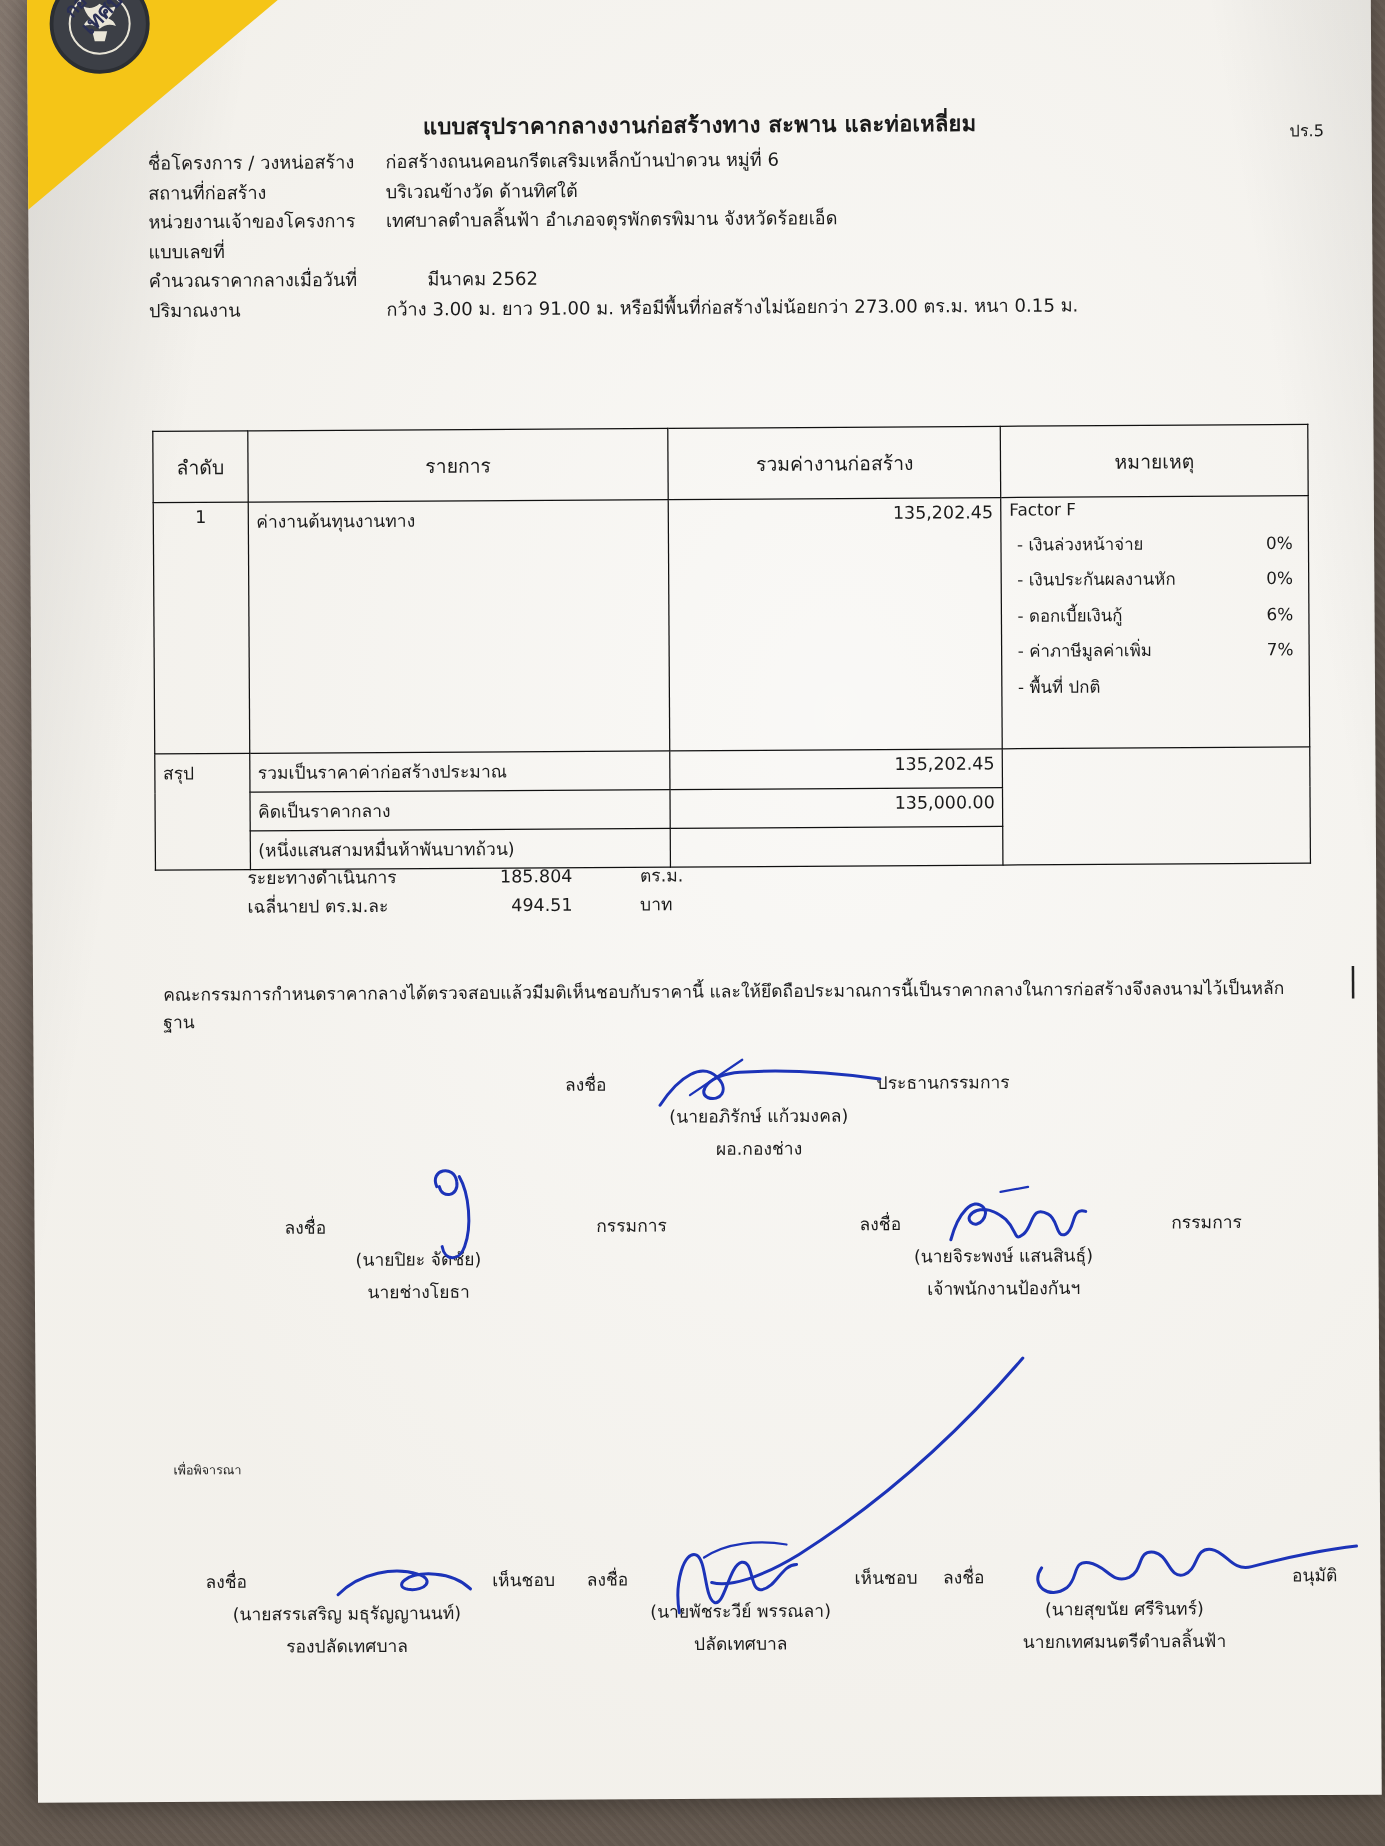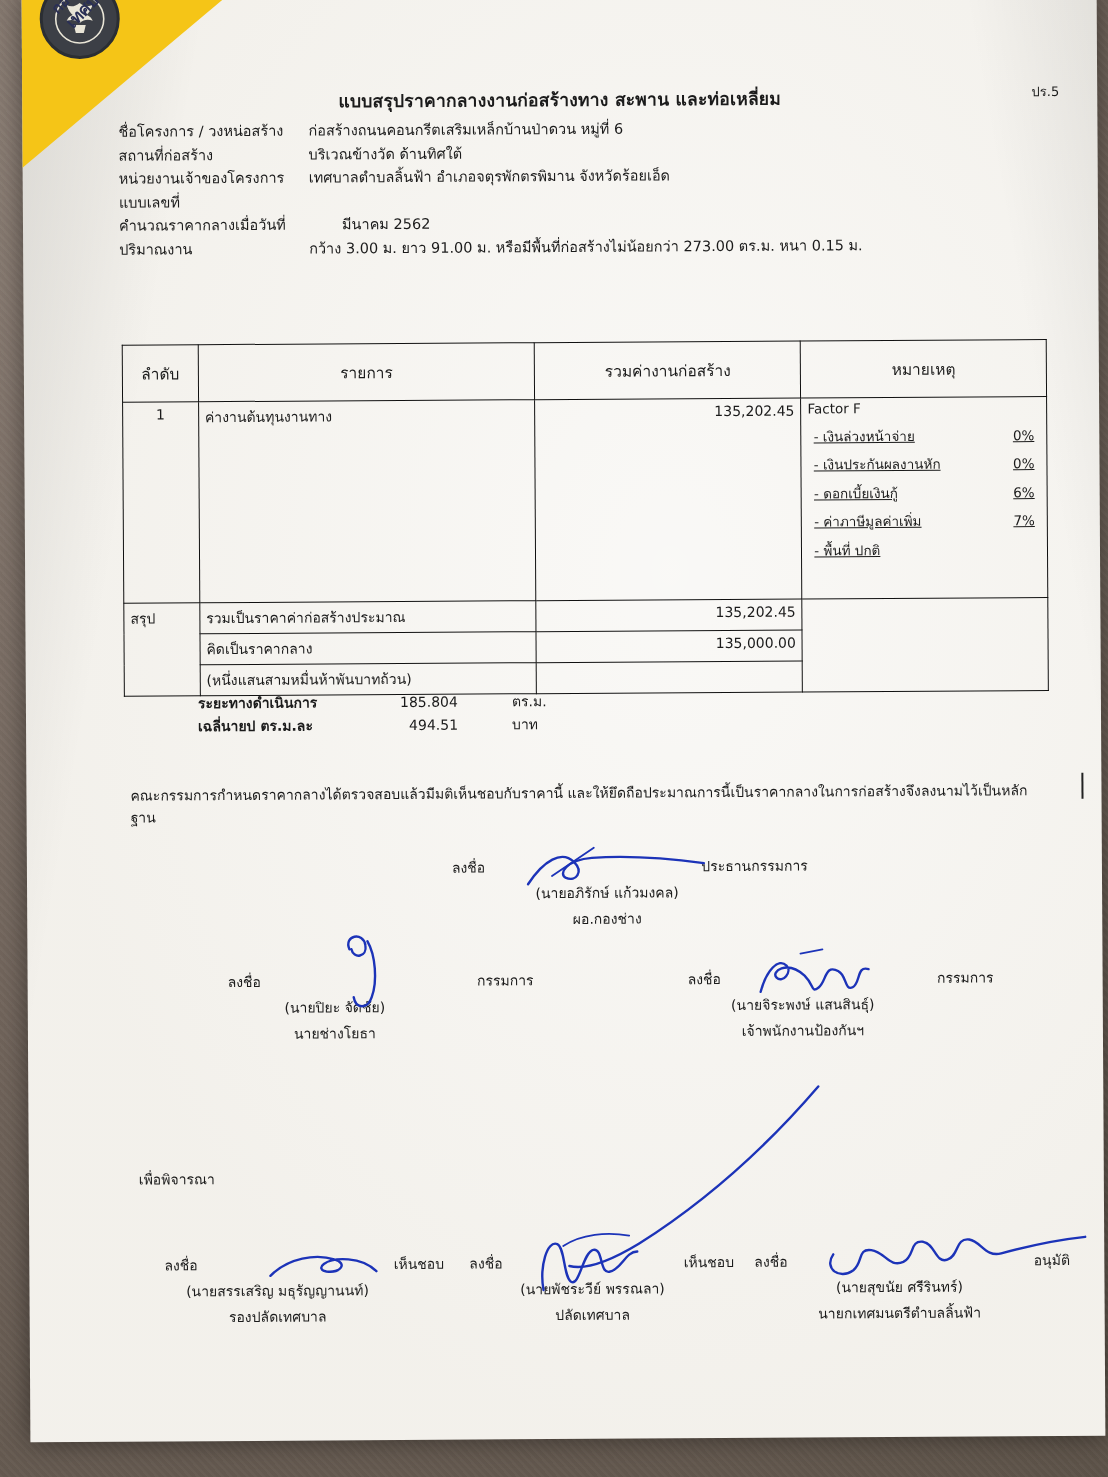--- a/index.html
+++ b/index.html
@@ -104,21 +104,21 @@
     left: 0; right: 0;
     top: 92px;
     text-align: center;
     font-size: 17.5px;
     font-weight: bold;
     letter-spacing: .2px;
   }
   .form-code {
     position: absolute;
     right: 38px;
-    top: 90px;
+    top: 103px;
     font-size: 13px;
   }
 
   .header-fields {
     position: absolute;
     left: 96px;
     top: 128px;
     width: 930px;
     font-size: 14.5px;
     line-height: 1.0;
@@ -158,34 +158,33 @@
   .cell-body-no { text-align: center; height: 192px; vertical-align: top; }
   .num { text-align: right; padding-right: 8px; }
   .note-list { font-size: 13.5px; line-height: 1.0; }
   .note-list .nl-head { margin-bottom: 14px; }
   .note-row {
     display: flex;
     justify-content: space-between;
     margin-bottom: 15px;
     padding-left: 6px;
     padding-right: 6px;
-    text-decoration: underline;
   }
   .summary-label-cell { vertical-align: middle; }
   .sum-word { padding-left: 42px; }
 
   .below-table {
     position: absolute;
     left: 172px;
     top: 700px;
     font-size: 14px;
     line-height: 1.0;
   }
   .bt-row { display: flex; margin-bottom: 9px; }
-  .bt-label { width: 140px; font-weight: bold; }
+  .bt-label { width: 140px; }
   .bt-value { width: 120px; text-align: right; padding-right: 18px; }
   .bt-unit { width: 90px; padding-left: 36px; }
 
   .statement {
     position: absolute;
     left: 104px;
     top: 788px;
     width: 900px;
     font-size: 14px;
   }
@@ -213,21 +212,21 @@
 
   
   .scribble {
     position: absolute;
     pointer-events: none;
   }
   .scribble svg { display: block; overflow: visible; }
   .ink { fill: none; stroke: #1c33b8; stroke-width: 2.4; stroke-linecap: round; stroke-linejoin: round; }
   .ink-thin { stroke-width: 1.8; }
 
-  .note-small { position: absolute; font-size: 14px; }
+  .note-small { position: absolute; font-size: 10px; }
 </style>
 </head>
 <body>
 
 <div class="desk"></div>
 
 <div class="paper">
   <div class="paper-inner">
 
     <div class="stamp-tri"></div>

